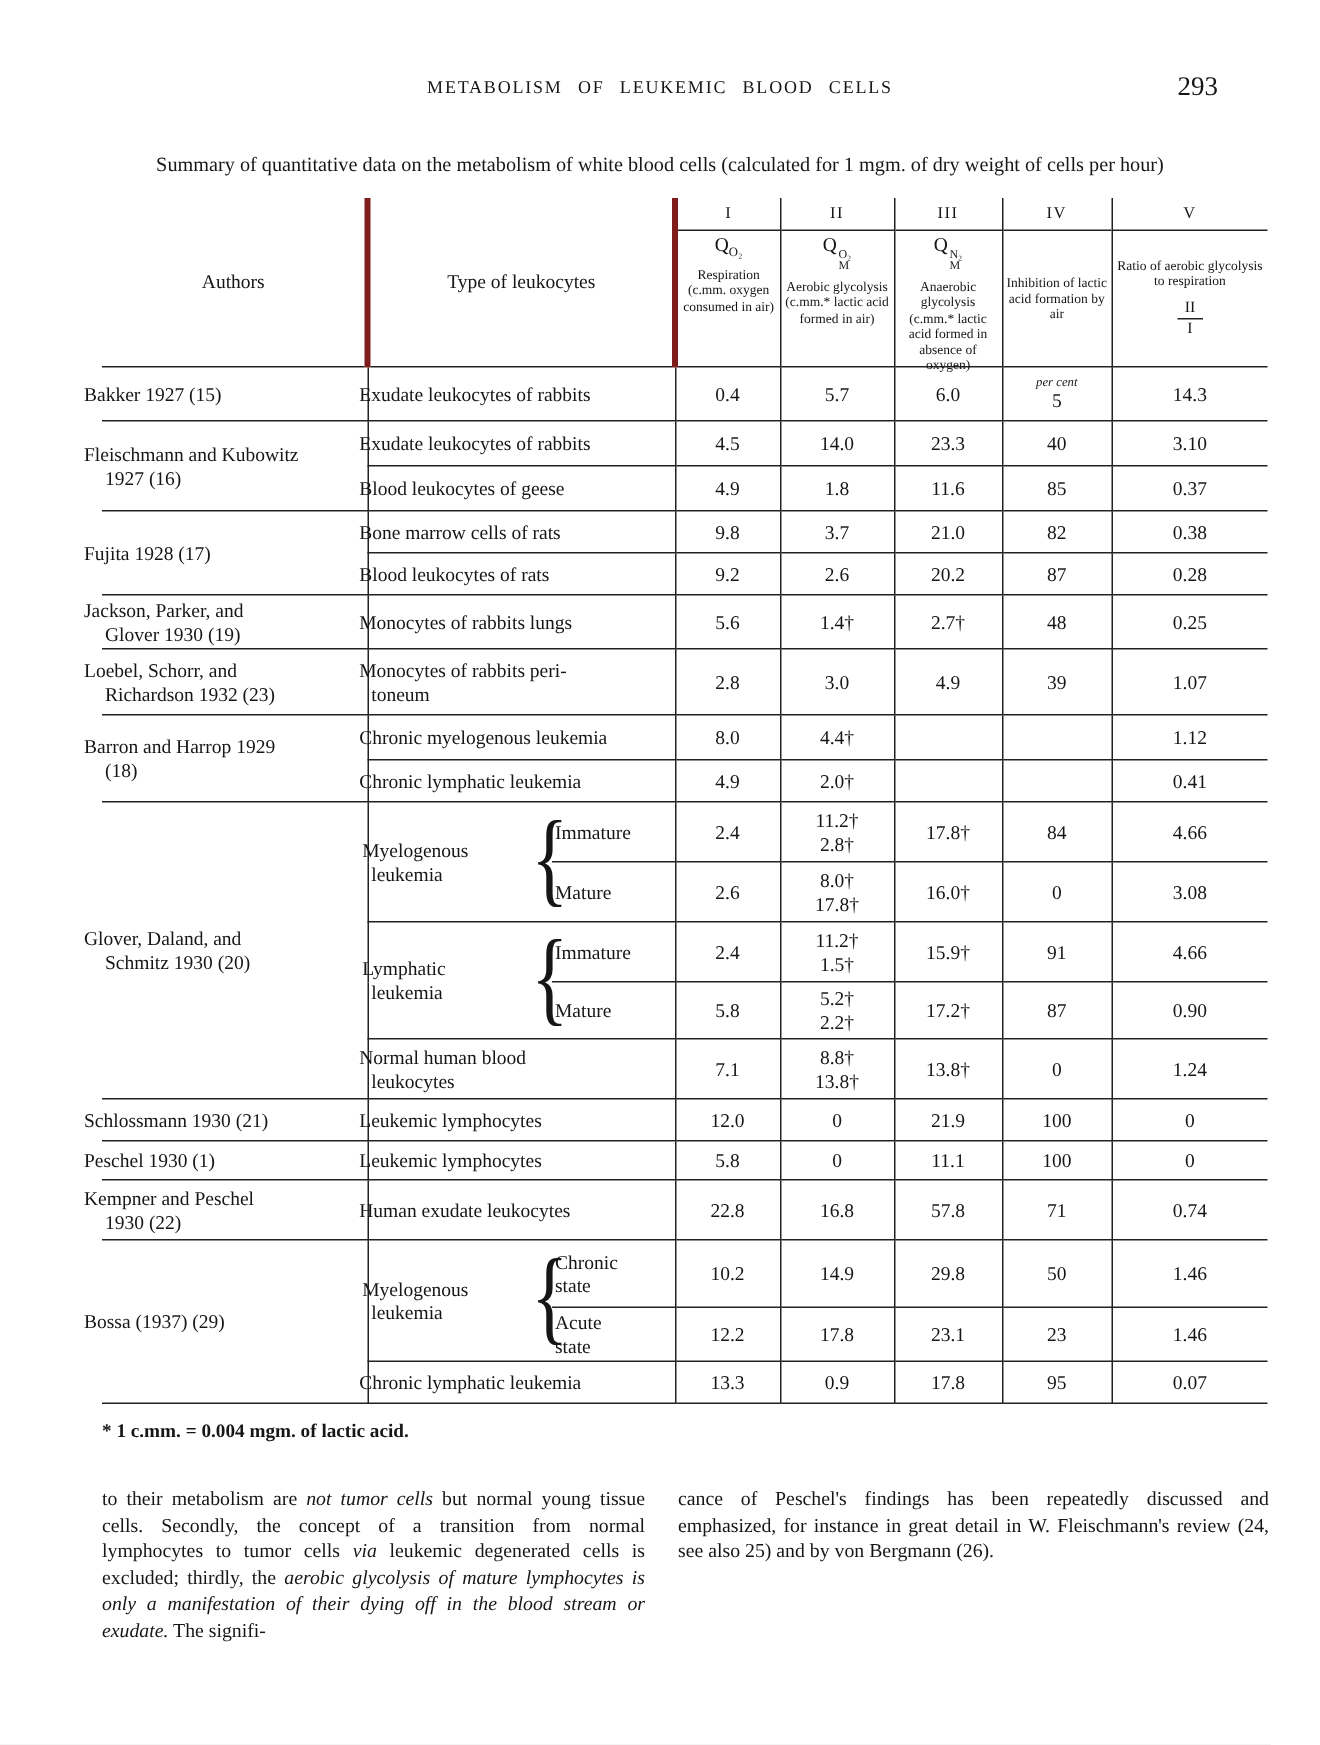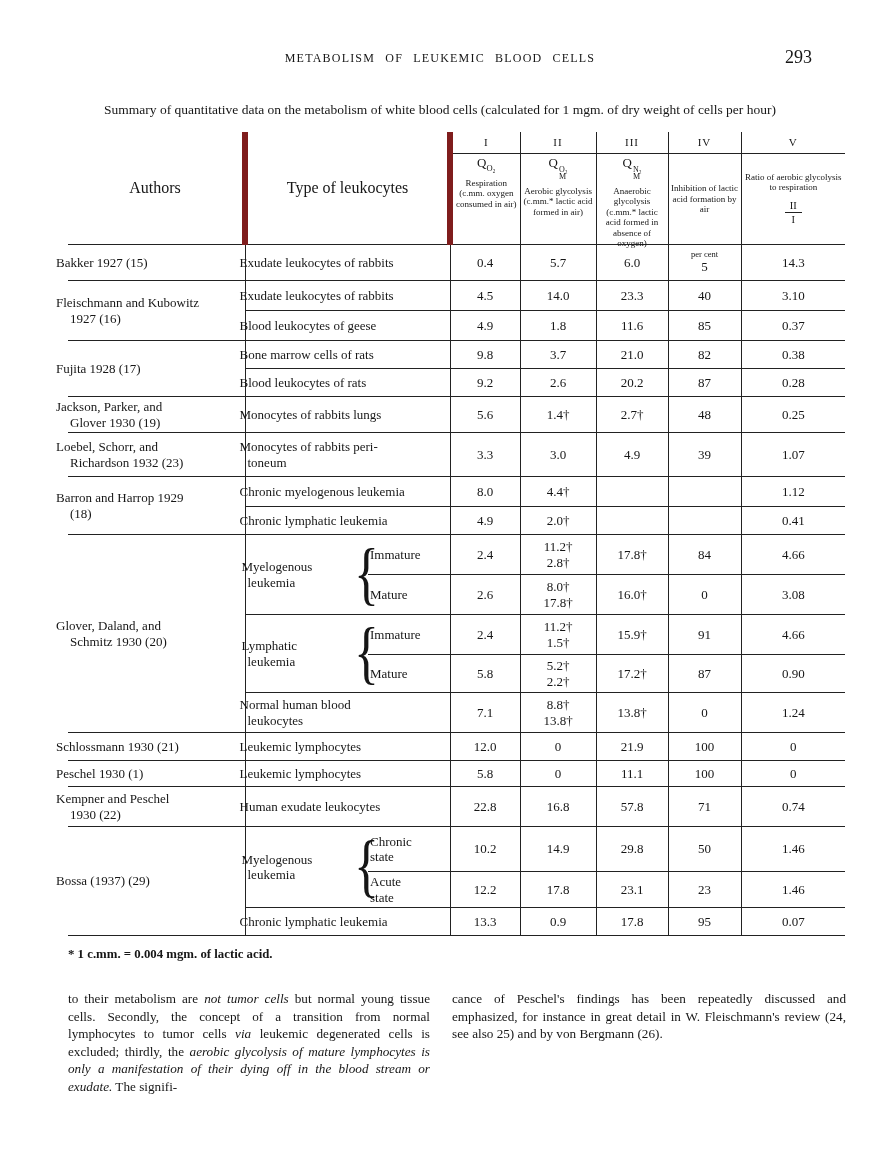--- a/index.html
+++ b/index.html
@@ -12,21 +12,21 @@
   .pagenum{position:absolute;top:47px;right:68px;font-size:18px;}
   .tlabel{position:absolute;top:89px;left:0;width:100%;text-align:center;
     font-size:10.5px;letter-spacing:2px;}
   .tcaption{position:absolute;top:102px;left:30px;right:30px;text-align:center;
     font-size:13.5px;}
   .twrap{position:absolute;top:132px;left:68px;}
 
   .tbl{border-collapse:collapse;table-layout:fixed;width:777px;font-size:13px;line-height:15.5px;}
   .tbl td,.tbl th{border-bottom:1px solid #222;vertical-align:middle;padding:2px 2px;}
   .tbl th{font-weight:normal;padding:0;}
-  .tha{font-size:16px;text-align:center;border-right:6px solid #7f1d1d;}
+  .tha{font-size:13px;text-align:center;border-right:4px solid #7f1d1d;}
   .thn{border-right:1px solid #222;}
   .thn.last,.num.c5{border-right:none;}
   .hwrap{height:112px;display:flex;flex-direction:column;}
   .roman{border-bottom:1px solid #222;font-size:11px;letter-spacing:1px;text-align:center;padding:3px 0 2px;}
   .hbody{flex:1;display:flex;flex-direction:column;align-items:center;justify-content:flex-start;
     padding-top:3px;font-size:9px;line-height:10.5px;text-align:center;gap:3px;}
   .hbody.center{justify-content:center;padding-top:0;}
   .qline{font-size:13px;margin:1px 0 2px;}
   .qline sub{font-size:8.5px;}
   .qstack{display:inline-flex;flex-direction:column;font-size:8px;line-height:7.5px;
@@ -39,21 +39,21 @@
   .author{border-right:1px solid #222;text-align:left;padding-left:18px;text-indent:-14px;
     white-space:pre-line;}
   .type{border-right:1px solid #222;text-align:left;padding-left:14px;text-indent:-8px;
     white-space:pre-line;}
   .tgroup{position:relative;text-align:left;padding-left:34px;text-indent:-6px;white-space:pre-line;}
   .tsub{border-right:1px solid #222;text-align:left;padding-left:11px;white-space:pre-line;}
   .num{text-align:center;border-right:1px solid #222;white-space:pre-line;}
   .vt{vertical-align:top;padding-top:3px;margin-top:40px;}
   .vb{vertical-align:bottom;padding-bottom:4px;}
   .c4bak{vertical-align:top;padding-top:1px;}
-  .unit{font-size:8.5px;line-height:9px;}
+  .unit{font-style:italic;font-size:8.5px;line-height:9px;}
   .brace{position:absolute;right:-11px;top:50%;transform:translateY(-52%) scaleY(1.35);
     font-size:52px;font-weight:300;line-height:1;pointer-events:none;}
 
   .fnotes{position:absolute;top:946px;left:68px;width:792px;font-size:12.8px;font-weight:700;line-height:16px;}
   .fnotes div{padding-left:11px;text-indent:-11px;}
 
   .bodycol{position:absolute;top:990px;font-size:13.2px;line-height:17.6px;text-align:justify;}
   .bodycol.left{left:68px;width:362px;}
   .bodycol.right{left:452px;width:394px;}
   .bodycol p{margin:0;}
@@ -198,21 +198,21 @@
           <td class="num">2.7†</td>
           <td class="num">48</td>
           <td class="num c5">0.25</td>
         </tr>
 
         <tr style="height:44px">
           <td class="author">Loebel, Schorr, and
 Richardson 1932 (23)</td>
           <td class="type" colspan="2">Monocytes of rabbits peri-
 toneum</td>
-          <td class="num">3.3</td>
+          <td class="num">2.8</td>
           <td class="num">3.0</td>
           <td class="num">4.9</td>
           <td class="num">39</td>
           <td class="num c5">1.07</td>
         </tr>
 
         <tr style="height:30px">
           <td class="author" rowspan="2">Barron and Harrop 1929
 (18)</td>
           <td class="type" colspan="2">Chronic myelogenous leukemia</td>

